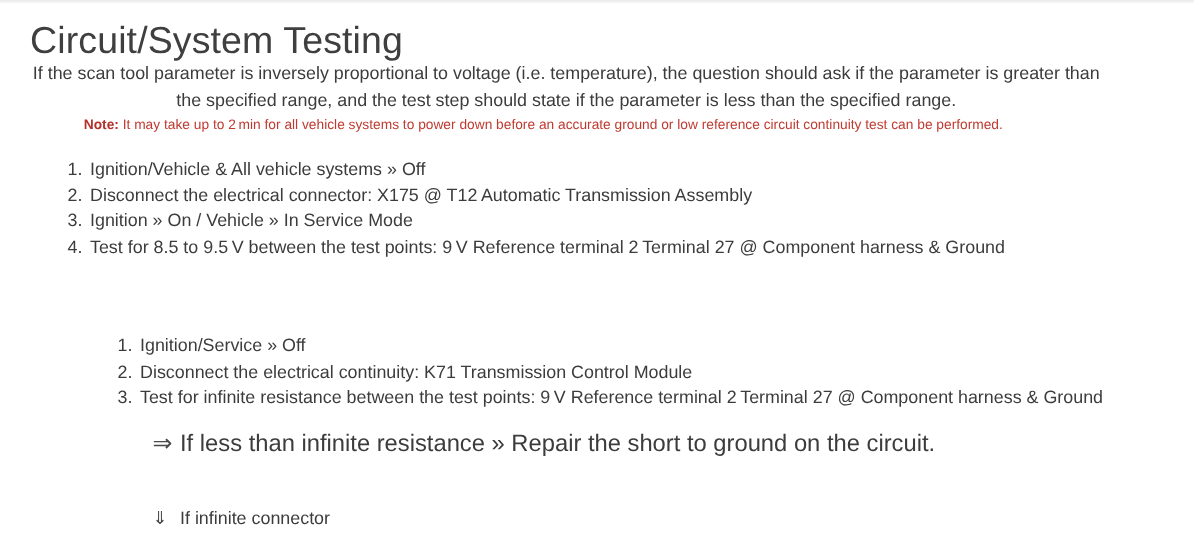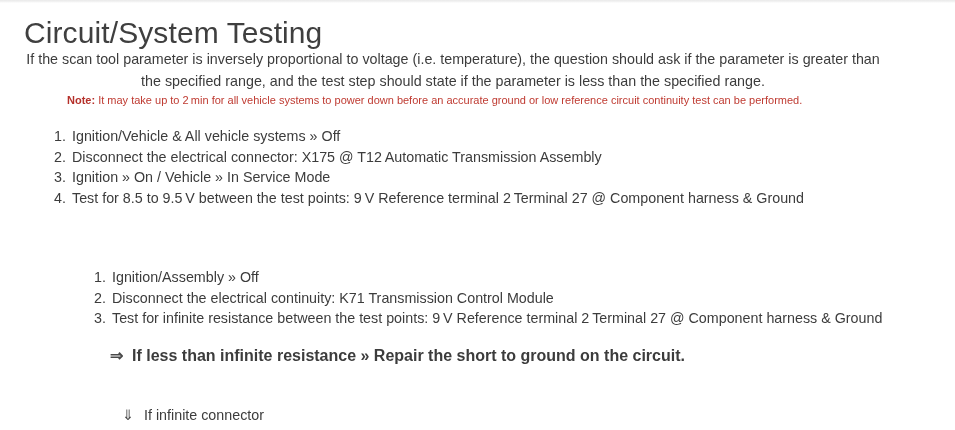--- a/index.html
+++ b/index.html
@@ -113,27 +113,26 @@
   }
 
   .list-inner {
     position: absolute;
     left: 88px;
     top: 267px;
   }
 
   .branch-sub {
     position: absolute;
-    left: 110px;
+    left: 122px;
     top: 346px;
-    font-size: 16px;
+    font-size: 19px;
     line-height: 20px;
     color: #3c3c3c;
     white-space: nowrap;
-    font-weight: bold;
   }
   .branch-sub .arrow {
     display: inline-block;
     width: 22px;
     color: #4a4a4a;
   }
 
   .branch-sub2 {
     position: absolute;
     left: 122px;
@@ -164,21 +163,21 @@
 
   <ol class="list-outer">
     <li><span class="num">1.</span><span>Ignition/Vehicle &amp; All vehicle systems » Off</span></li>
     <li><span class="num">2.</span><span>Disconnect the electrical connector: X175 @ T12 Automatic Transmission Assembly</span></li>
     <li><span class="num">3.</span><span>Ignition » On / Vehicle » In Service Mode</span></li>
     <li><span class="num">4.</span><span>Test for 8.5 to 9.5 V between the test points: 9 V Reference terminal 2 Terminal 27 @ Component harness &amp; Ground</span></li>
   </ol>
 
 
   <ol class="list-inner">
-    <li><span class="num">1.</span><span>Ignition/Assembly » Off</span></li>
+    <li><span class="num">1.</span><span>Ignition/Service » Off</span></li>
     <li><span class="num">2.</span><span>Disconnect the electrical continuity: K71 Transmission Control Module</span></li>
     <li><span class="num">3.</span><span>Test for infinite resistance between the test points: 9 V Reference terminal 2 Terminal 27 @ Component harness &amp; Ground</span></li>
   </ol>
 
   <div class="branch-sub"><span class="arrow">⇒</span><span>If less than infinite resistance » Repair the short to ground on the circuit.</span></div>
 
   <div class="branch-sub2"><span class="arrow">⇓</span><span>If infinite connector</span></div>
 
 </div>
 

